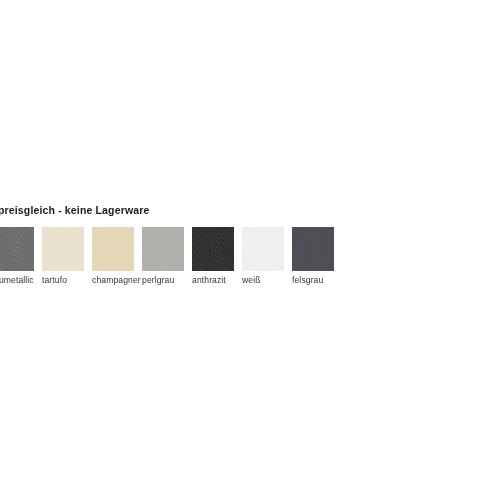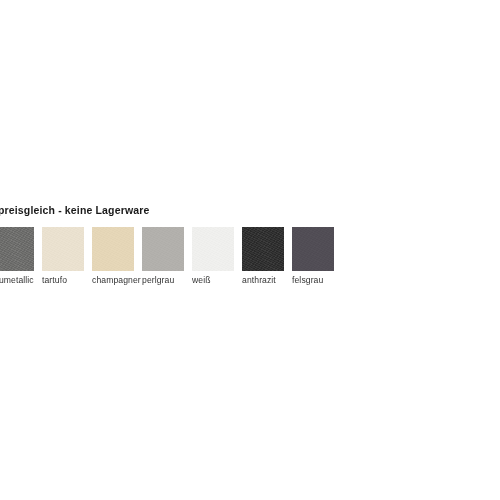--- a/index.html
+++ b/index.html
@@ -128,26 +128,26 @@
         </div>
         <div class="swatch-cell">
           <div class="swatch-chip grain-soft" style="background-color: rgb(231, 216, 184);"></div>
           <span class="swatch-label">champagner</span>
         </div>
         <div class="swatch-cell">
           <div class="swatch-chip grain-soft" style="background-color: rgb(179, 177, 173);"></div>
           <span class="swatch-label">perlgrau</span>
         </div>
         <div class="swatch-cell">
+          <div class="swatch-chip grain-strong" style="background-color: rgb(43, 43, 43);"></div>
+          <span class="swatch-label">anthrazit</span>
+        </div>
+        <div class="swatch-cell">
           <div class="swatch-chip grain-soft" style="background-color: rgb(241, 241, 239);"></div>
           <span class="swatch-label">weiß</span>
-        </div>
-        <div class="swatch-cell">
-          <div class="swatch-chip grain-strong" style="background-color: rgb(43, 43, 43);"></div>
-          <span class="swatch-label">anthrazit</span>
         </div>
         <div class="swatch-cell">
           <div class="swatch-chip grain-soft" style="background-color: rgb(81, 77, 85);"></div>
           <span class="swatch-label">felsgrau</span>
         </div>
       </div>
 
   </section>
 
 </div>

